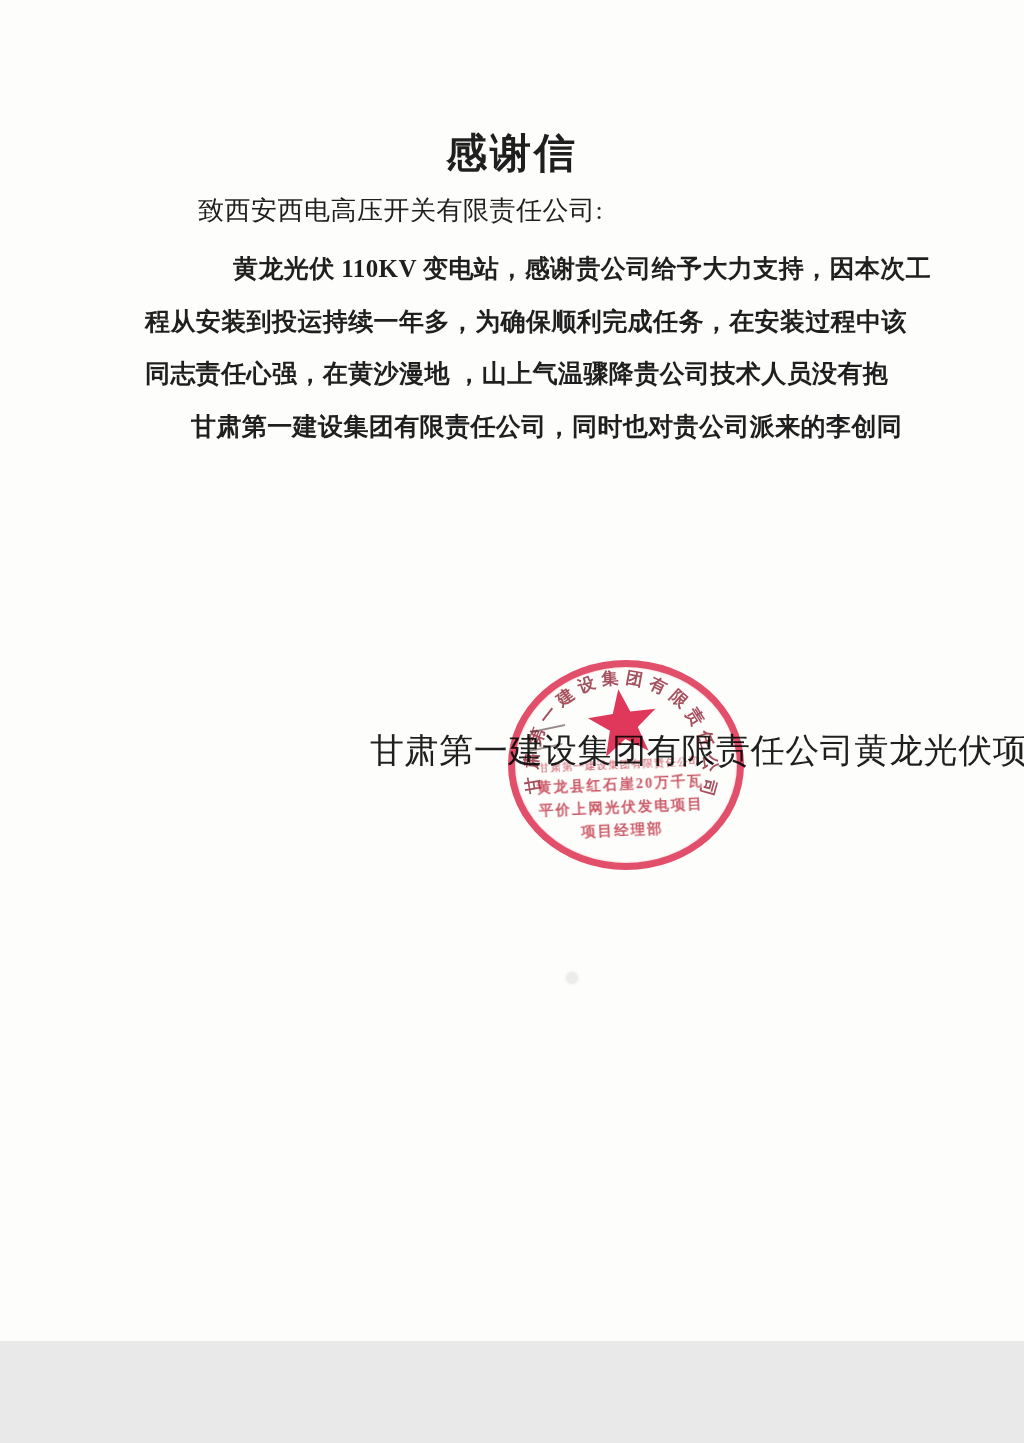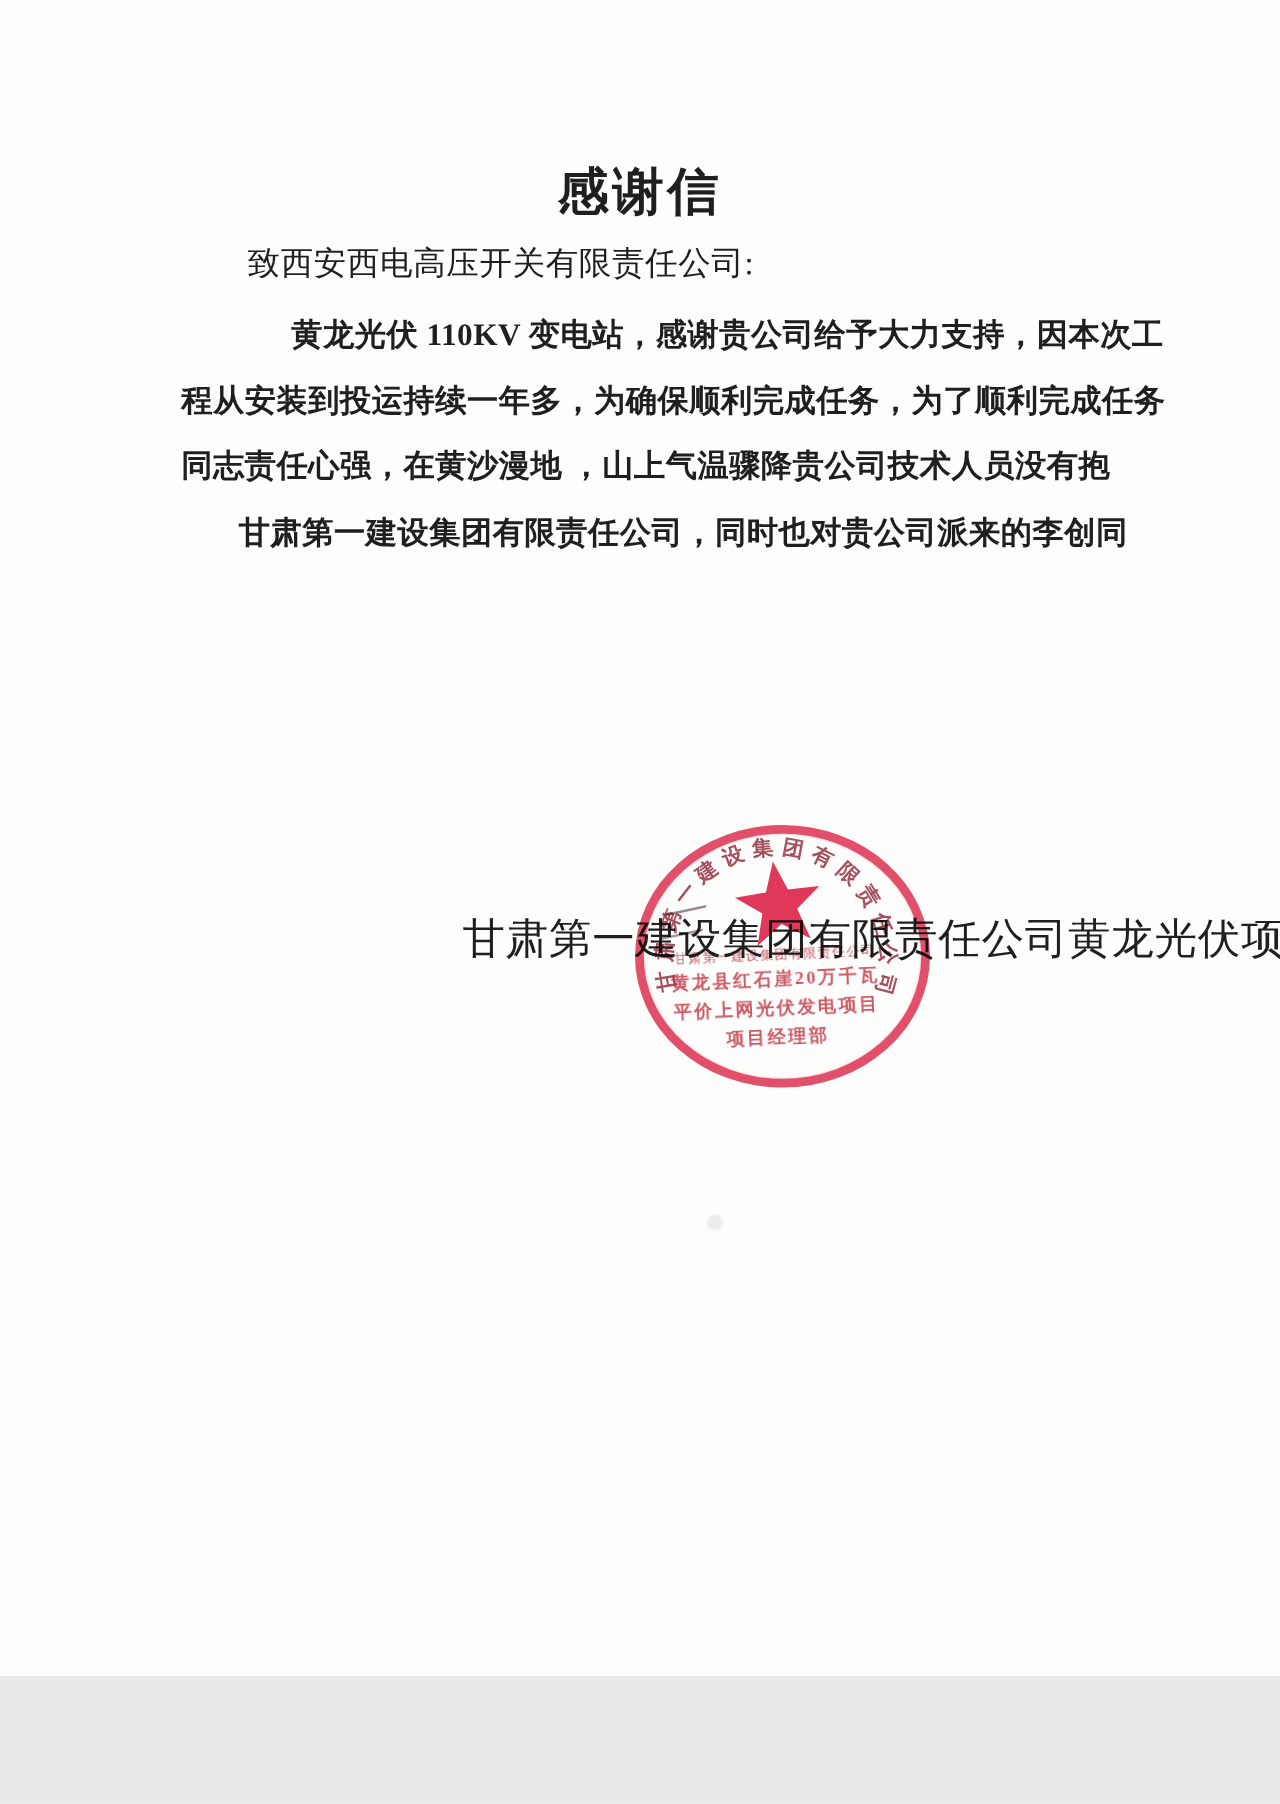--- a/index.html
+++ b/index.html
@@ -154,21 +154,21 @@
 <body>
 
 <div class="page">
 
   <div class="doc-title">感谢信</div>
 
   <div class="salutation">致西安西电高压开关有限责任公司:</div>
 
   <div class="body-block">
     <div class="body-line indent-lg">黄龙光伏 110KV 变电站，感谢贵公司给予大力支持，因本次工</div>
-    <div class="body-line">程从安装到投运持续一年多，为确保顺利完成任务，为了顺利完成任务</div>
+    <div class="body-line">程从安装到投运持续一年多，为确保顺利完成任务，在安装过程中该</div>
     <div class="body-line">同志责任心强，在黄沙漫地 ，山上气温骤降贵公司技术人员没有抱</div>
     <div class="body-line indent-sm">甘肃第一建设集团有限责任公司，同时也对贵公司派来的李创同</div>
   </div>
 
   <div class="signature">甘肃第一建设集团有限责任公司黄龙光伏项目部</div>
 
   <div class="stamp">
     <div class="stamp-ring"></div>
 
     <svg class="stamp-arc-svg" viewBox="0 0 230 204">

